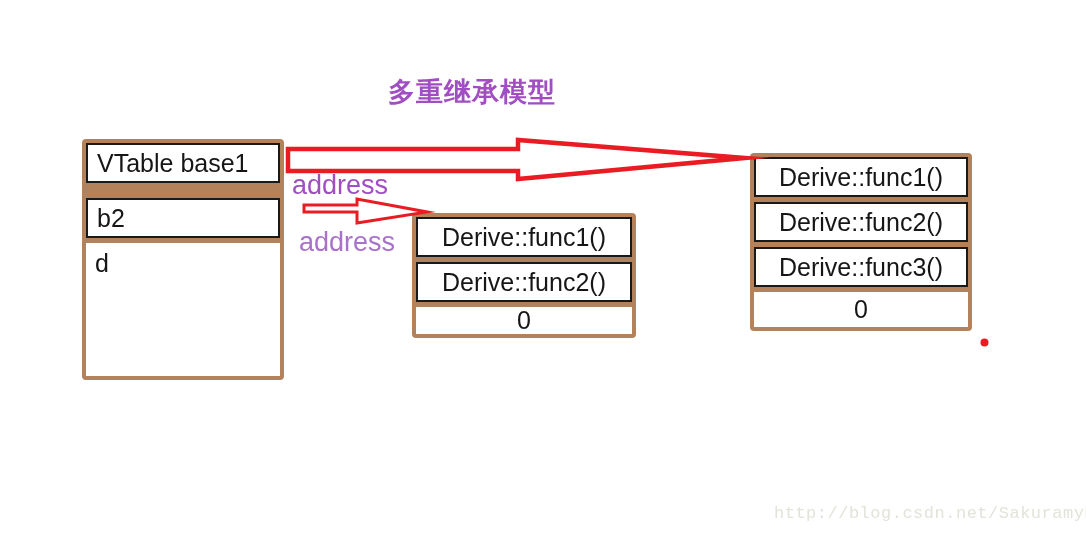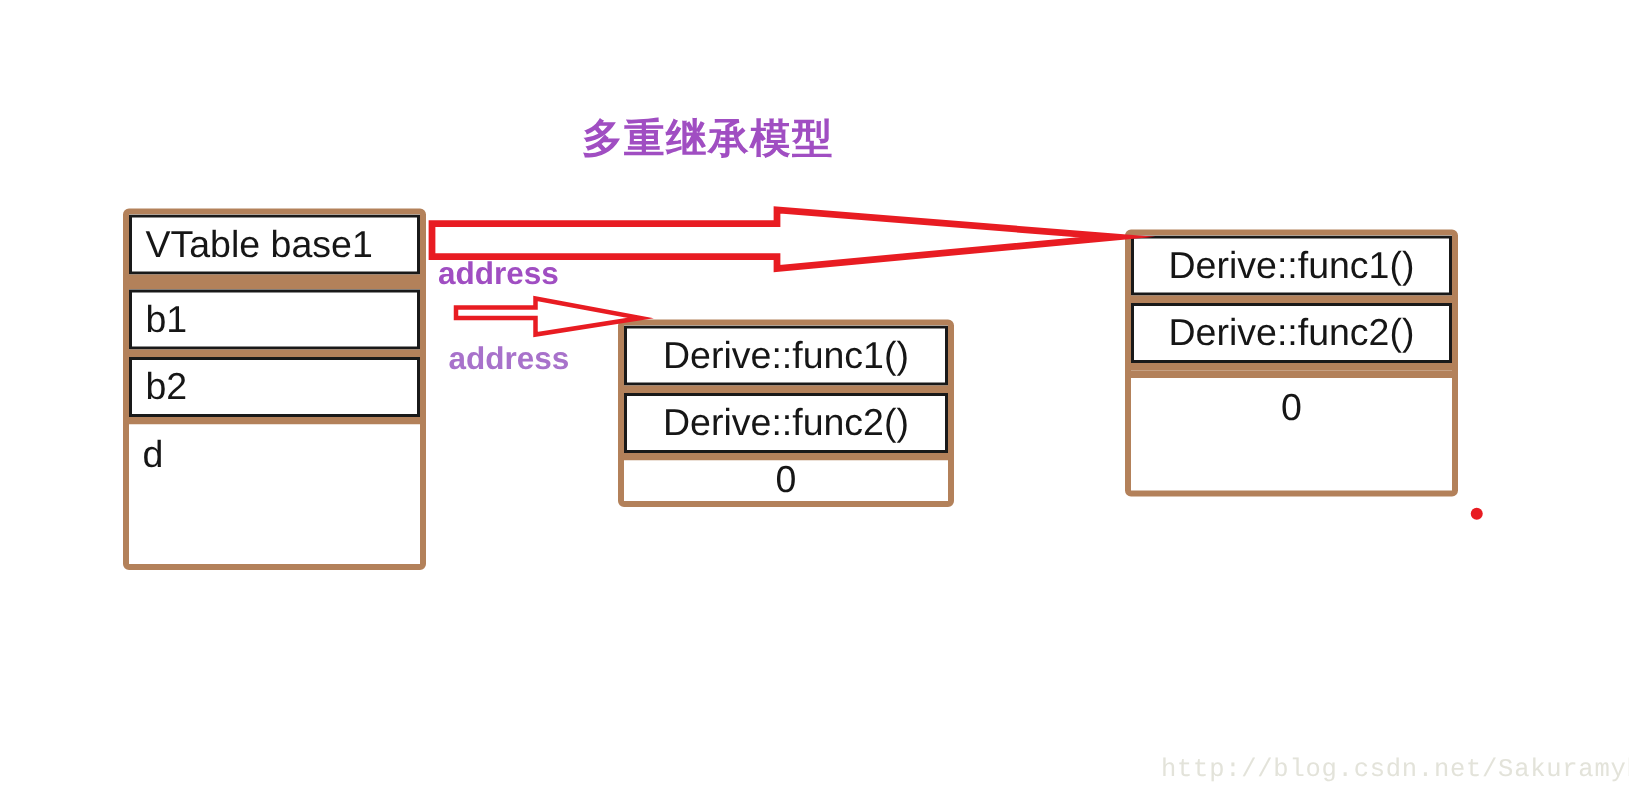--- a/index.html
+++ b/index.html
@@ -33,21 +33,21 @@
     flex:0 0 40px; background:#fff;
   }
   .cell.boxed { border:2px solid #191919; }
   .cell.open  { flex:1 1 auto; max-height:40px; border:none; }
   .sep { flex:0 0 5px; background:var(--brown); }
 
   .left-align  .cell { justify-content:flex-start; padding-left:9px; }
   .center-align .cell { justify-content:center; }
 
   .addr {
-    position:absolute; font-size:21px; line-height:1.1;font-weight:bold;
+    position:absolute; font-size:27px; line-height:1.1;
   }
   .addr-1 { left:292px; top:171px; color:var(--purple); }
   .addr-2 { left:299px; top:228px; color:var(--purple-light); }
 
   .overlay {
     position:absolute; left:0; top:0; width:1086px; height:535px;
     pointer-events:none;
   }
   .arrow {
     fill:#ffffff; stroke:var(--red);
@@ -69,40 +69,40 @@
 <body>
 
 <div class="canvas" style="--brown: #b3815a; --red: #e81c22; --purple: #a04ec2; --purple-light: #a872cb; --watermark: #e3e3da;">
 
   <div class="title">多重继承模型</div>
 
   <div class="vbox box-object left-align">
       <div class="cell boxed">VTable base1</div>
       <div class="sep"></div>
       <div class="sep"></div>
-      <div class="cell boxed">b1</div>
       <div class="sep"></div>
       <div class="cell boxed">b2</div>
       <div class="sep"></div>
       <div class="cell open">d</div>
     </div>
 
   <div class="vbox box-base2 center-align">
       <div class="cell boxed">Derive::func1()</div>
       <div class="sep"></div>
       <div class="cell boxed">Derive::func2()</div>
       <div class="sep"></div>
       <div class="cell open">0</div>
     </div>
 
   <div class="vbox box-base1 center-align">
       <div class="cell boxed">Derive::func1()</div>
       <div class="sep"></div>
       <div class="cell boxed">Derive::func2()</div>
       <div class="sep"></div>
+      <div class="cell boxed">Derive::func3()</div>
       <div class="sep"></div>
       <div class="cell open">0</div>
     </div>
 
   <div class="addr addr-1">address</div>
   <div class="addr addr-2">address</div>
 
   <svg class="overlay" viewBox="0 0 1086 535">
     <polygon class="arrow arrow-big" points="288,149 518,149 518,140 744,158 518,179 518,171 288,171"></polygon>
     <polygon class="arrow arrow-small" points="304,205 357,205 357,199 427,212 357,223 357,212 304,212"></polygon>

